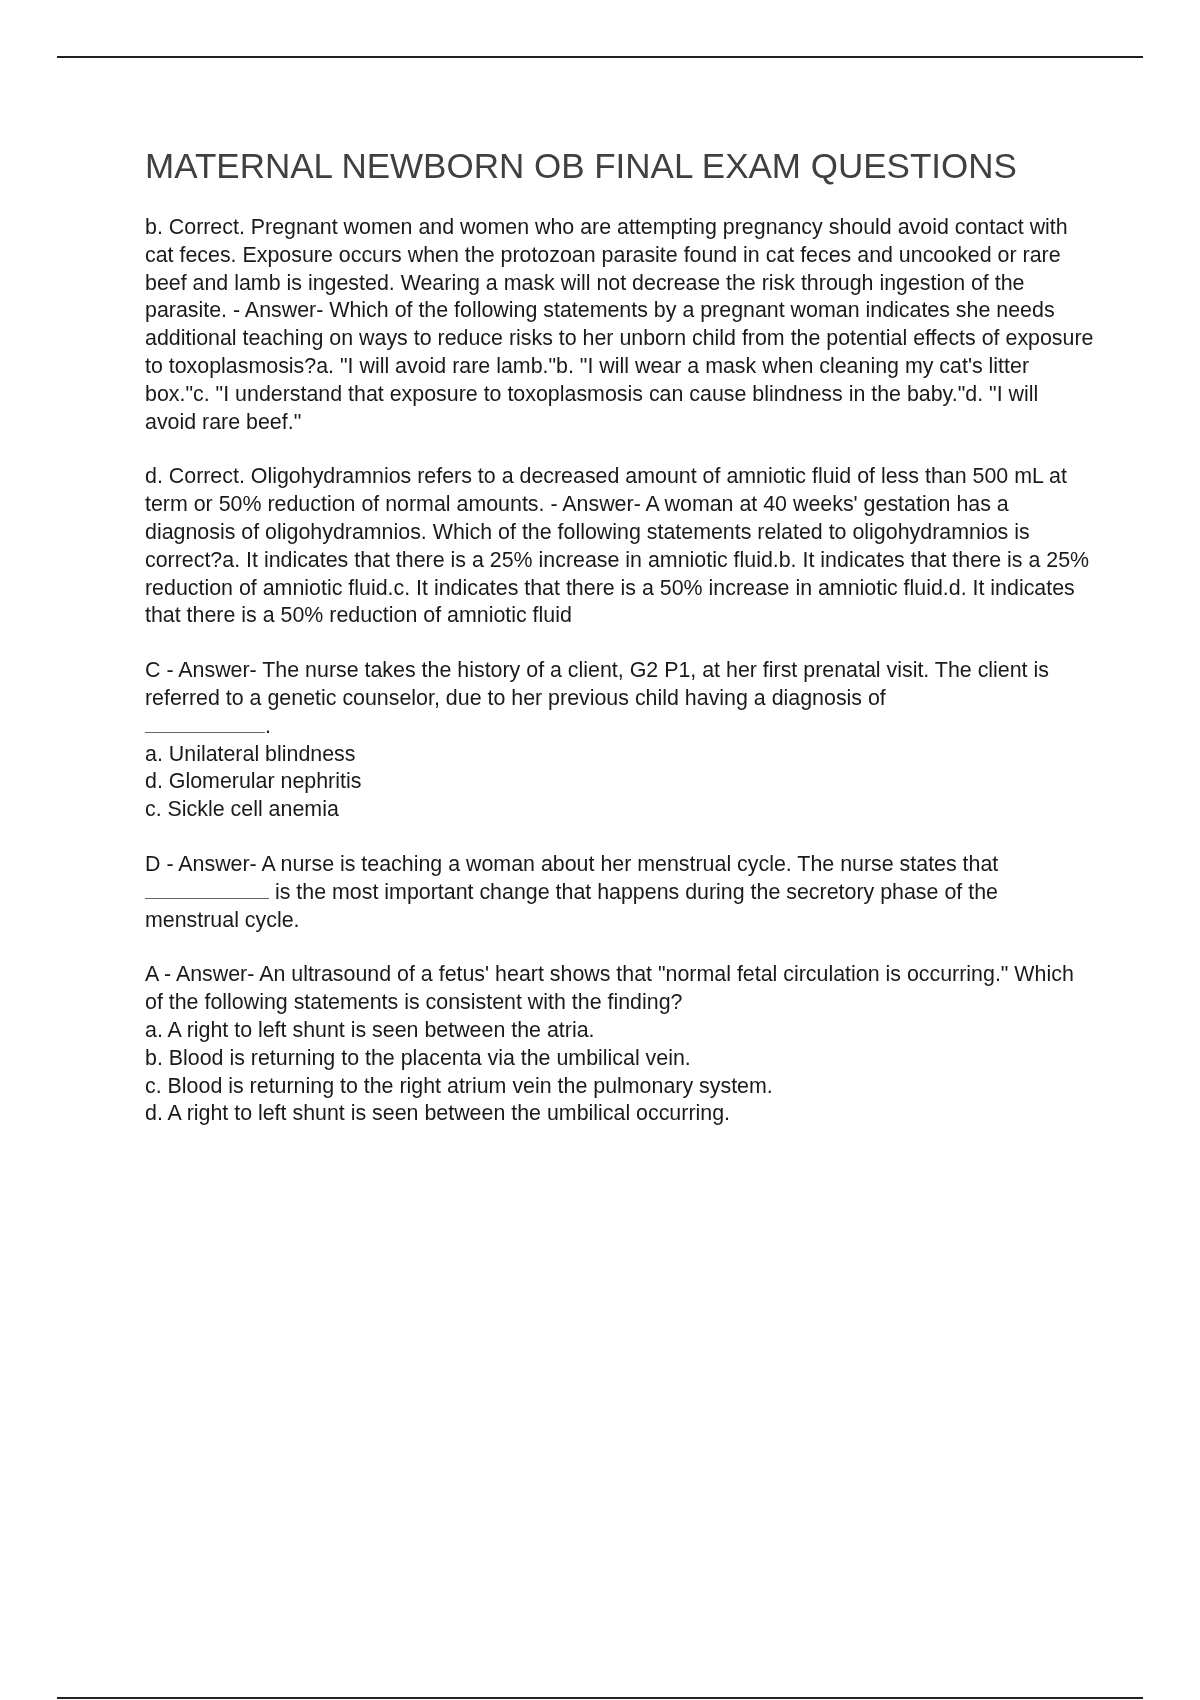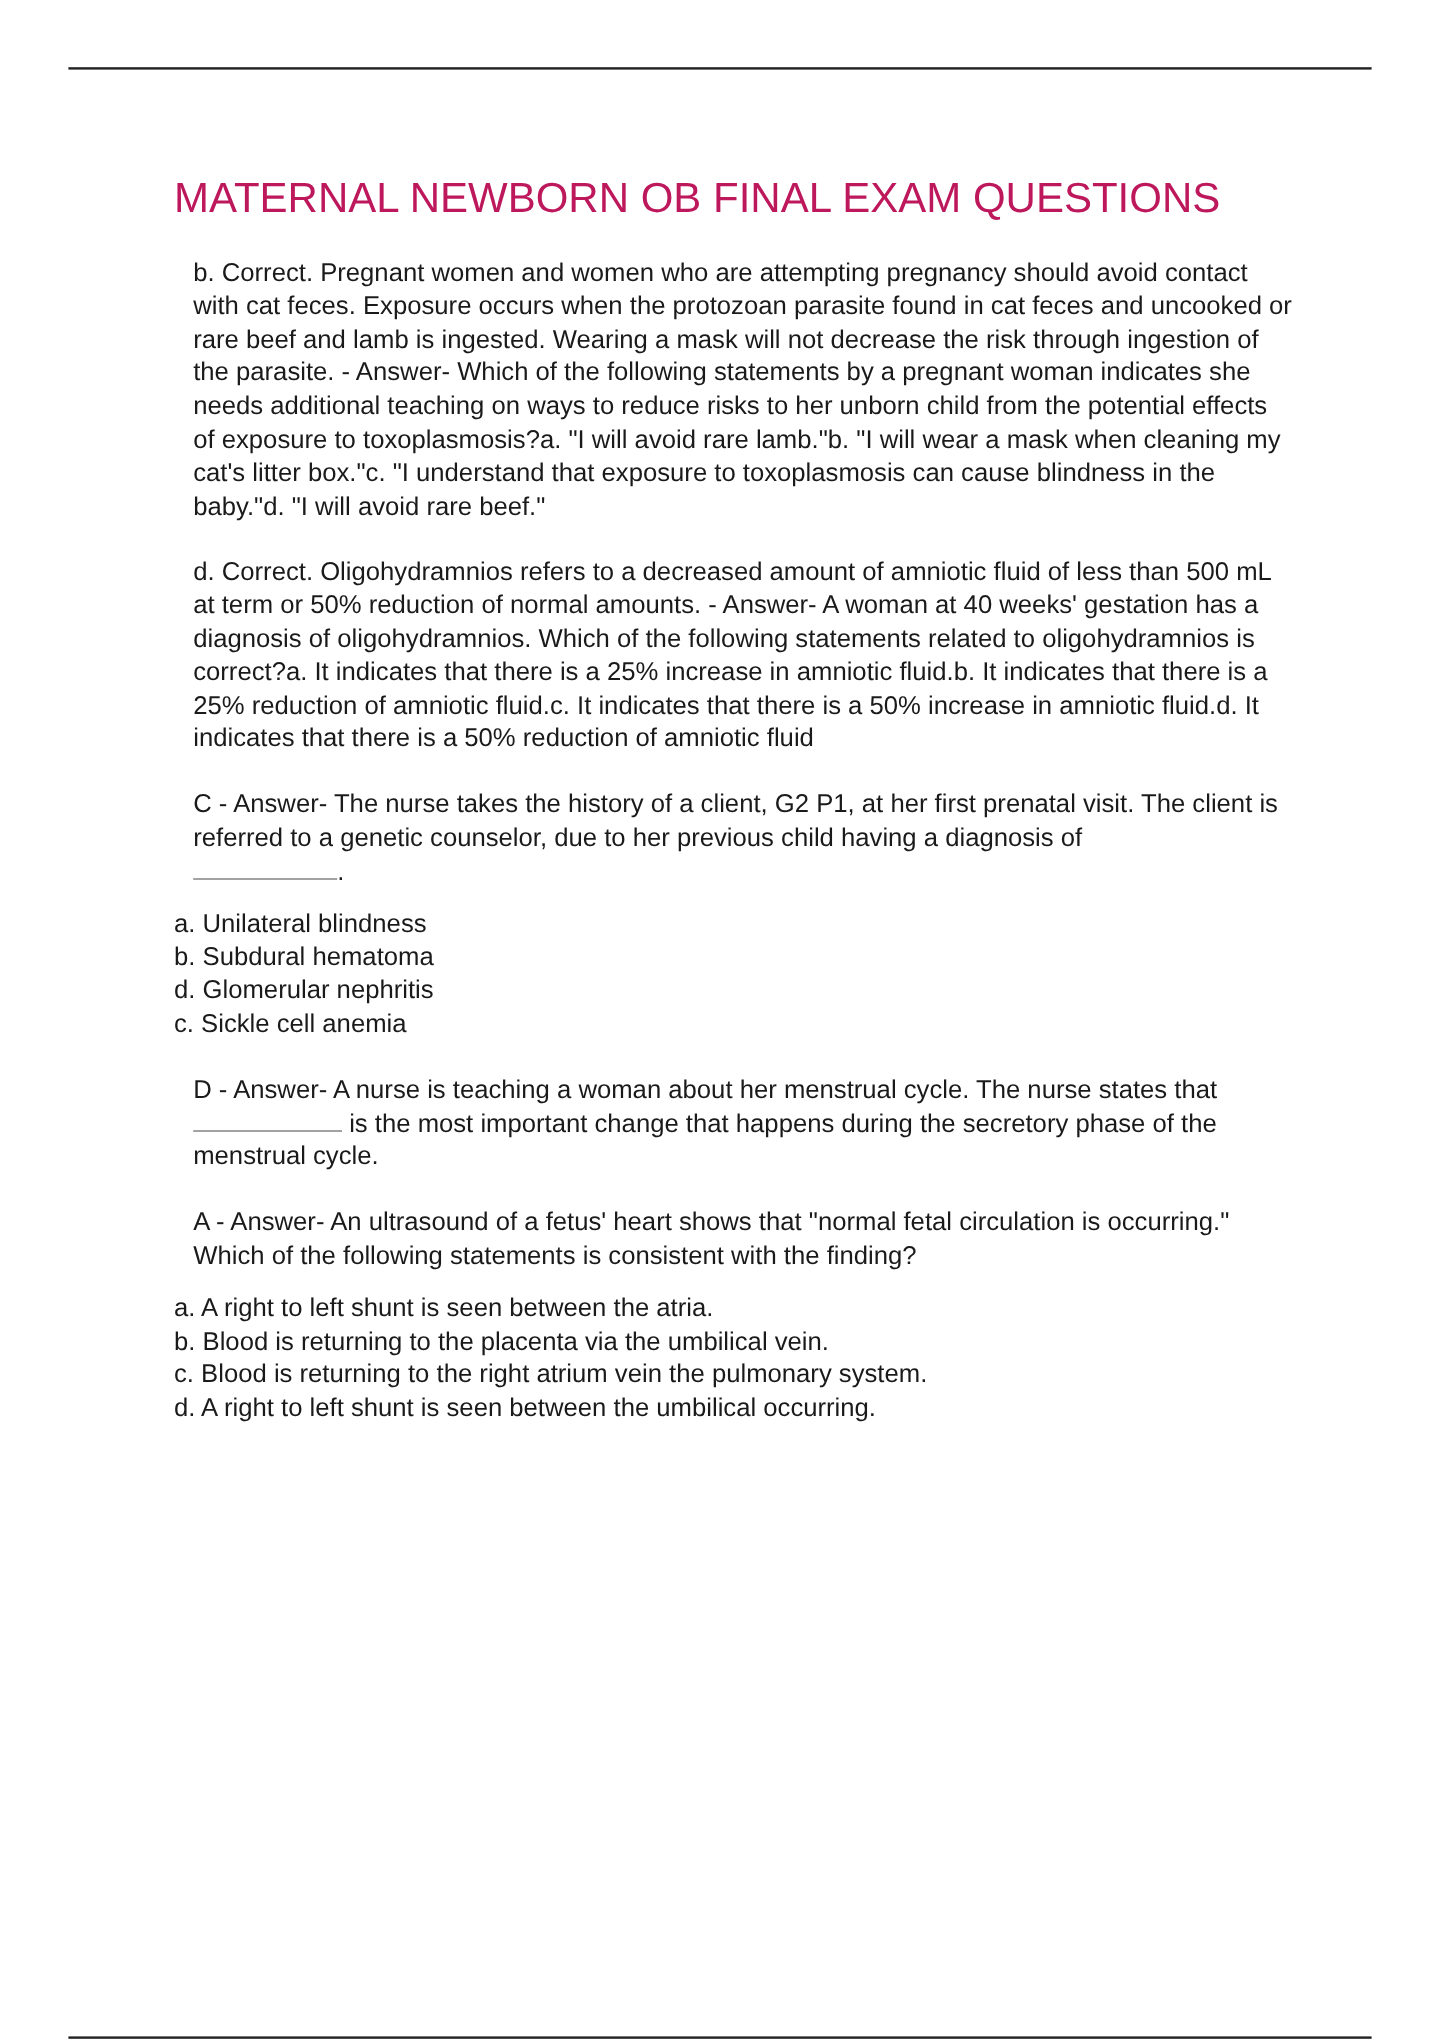--- a/index.html
+++ b/index.html
@@ -1,23 +1,23 @@
 <!DOCTYPE html>
 <html><head>
 <meta charset="utf-8">
 <style>
   html, body { margin: 0; padding: 0; background: #ffffff; }
   body { width: 1200px; height: 1700px; position: relative; overflow: hidden;
          font-family: "Liberation Sans", sans-serif; color: #1a1a1a; }
   .rule-top { position: absolute; left: 57px; width: 1086px; top: 56px; height: 2px; background: #222; }
   .rule-bottom { position: absolute; left: 57px; width: 1086px; top: 1697px; height: 2px; background: #222; }
   .page { position: absolute; left: 145px; top: 140px; width: 950px; }
-  h1 { font-weight: normal; font-size: 35px; margin: 0 0 22px 0; letter-spacing: 0; line-height: 52px; color: #be185d; }
+  h1 { font-weight: normal; font-size: 35px; margin: 0 0 22px 0; letter-spacing: 0; line-height: 52px; color: #404040; }
   .block { font-size: 21.4px; line-height: 27.8px; margin: 0 0 27px 0; }
-  .block p { margin: 16px; }
+  .block p { margin: 0; }
   .opts { list-style: none; padding: 0; margin: 0; }
   .opts li { margin: 0; }
   .blank { display: inline-block; border-bottom: 1.5px solid #666; vertical-align: baseline; }
 </style>
 </head>
 <body>
 
 <div class="rule-top"></div>
 
 <div class="page">
@@ -32,21 +32,20 @@
     <p>d. Correct. Oligohydramnios refers to a decreased amount of amniotic fluid of less than 500 mL at term or 50% reduction of normal amounts. - Answer- A woman at 40 weeks' gestation has a diagnosis of oligohydramnios. Which of the following statements related to oligohydramnios is correct?a. It indicates that there is a 25% increase in amniotic fluid.b. It indicates that there is a 25% reduction of amniotic fluid.c. It indicates that there is a 50% increase in amniotic fluid.d. It indicates that there is a 50% reduction of amniotic fluid</p>
   </div>
 
   <div class="block">
     <p>
       <span>C - Answer- The nurse takes the history of a client, G2 P1, at her first prenatal visit. The client is referred to a genetic counselor, due to her previous child having a diagnosis of</span><br>
       <span class="blank" style="width:120px;"></span><span>.</span>
     </p>
     <ul class="opts">
       <li>a. Unilateral blindness</li>
-      <li>b. Subdural hematoma</li>
       <li>d. Glomerular nephritis</li>
       <li>c. Sickle cell anemia</li>
     </ul>
   </div>
 
   <div class="block">
     <p>
       <span>D - Answer- A nurse is teaching a woman about her menstrual cycle. The nurse states that</span>
       <span class="blank" style="width:124px;"></span>
       <span>is the most important change that happens during the secretory phase of the menstrual cycle.</span>

